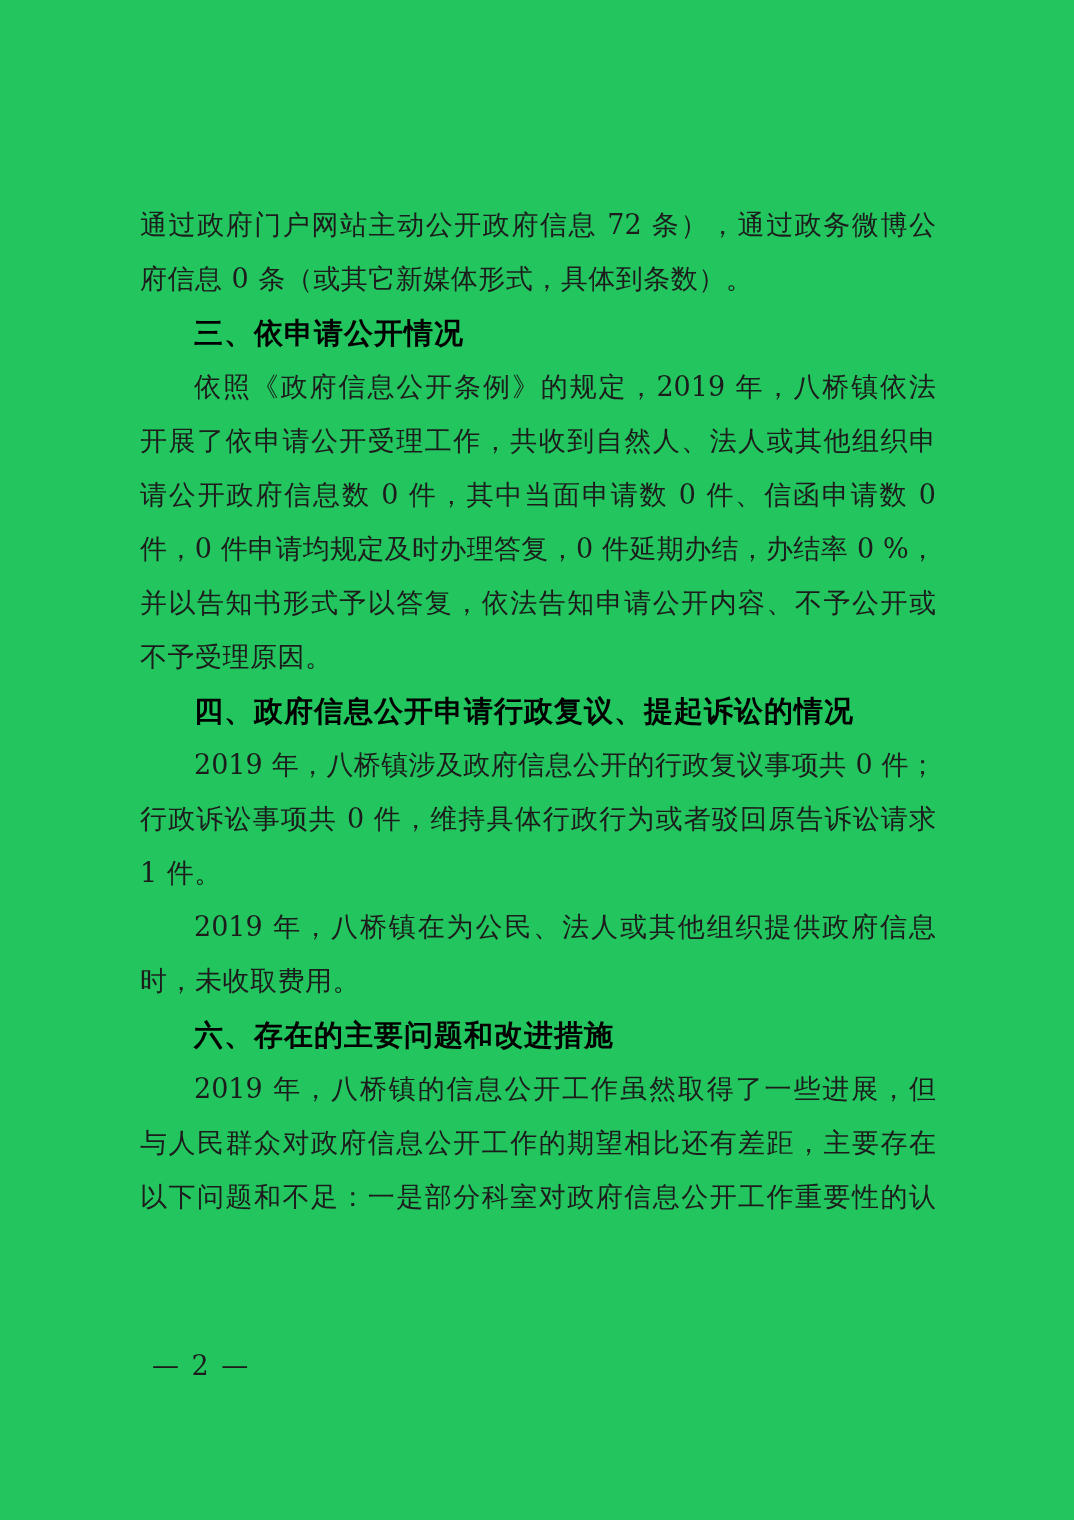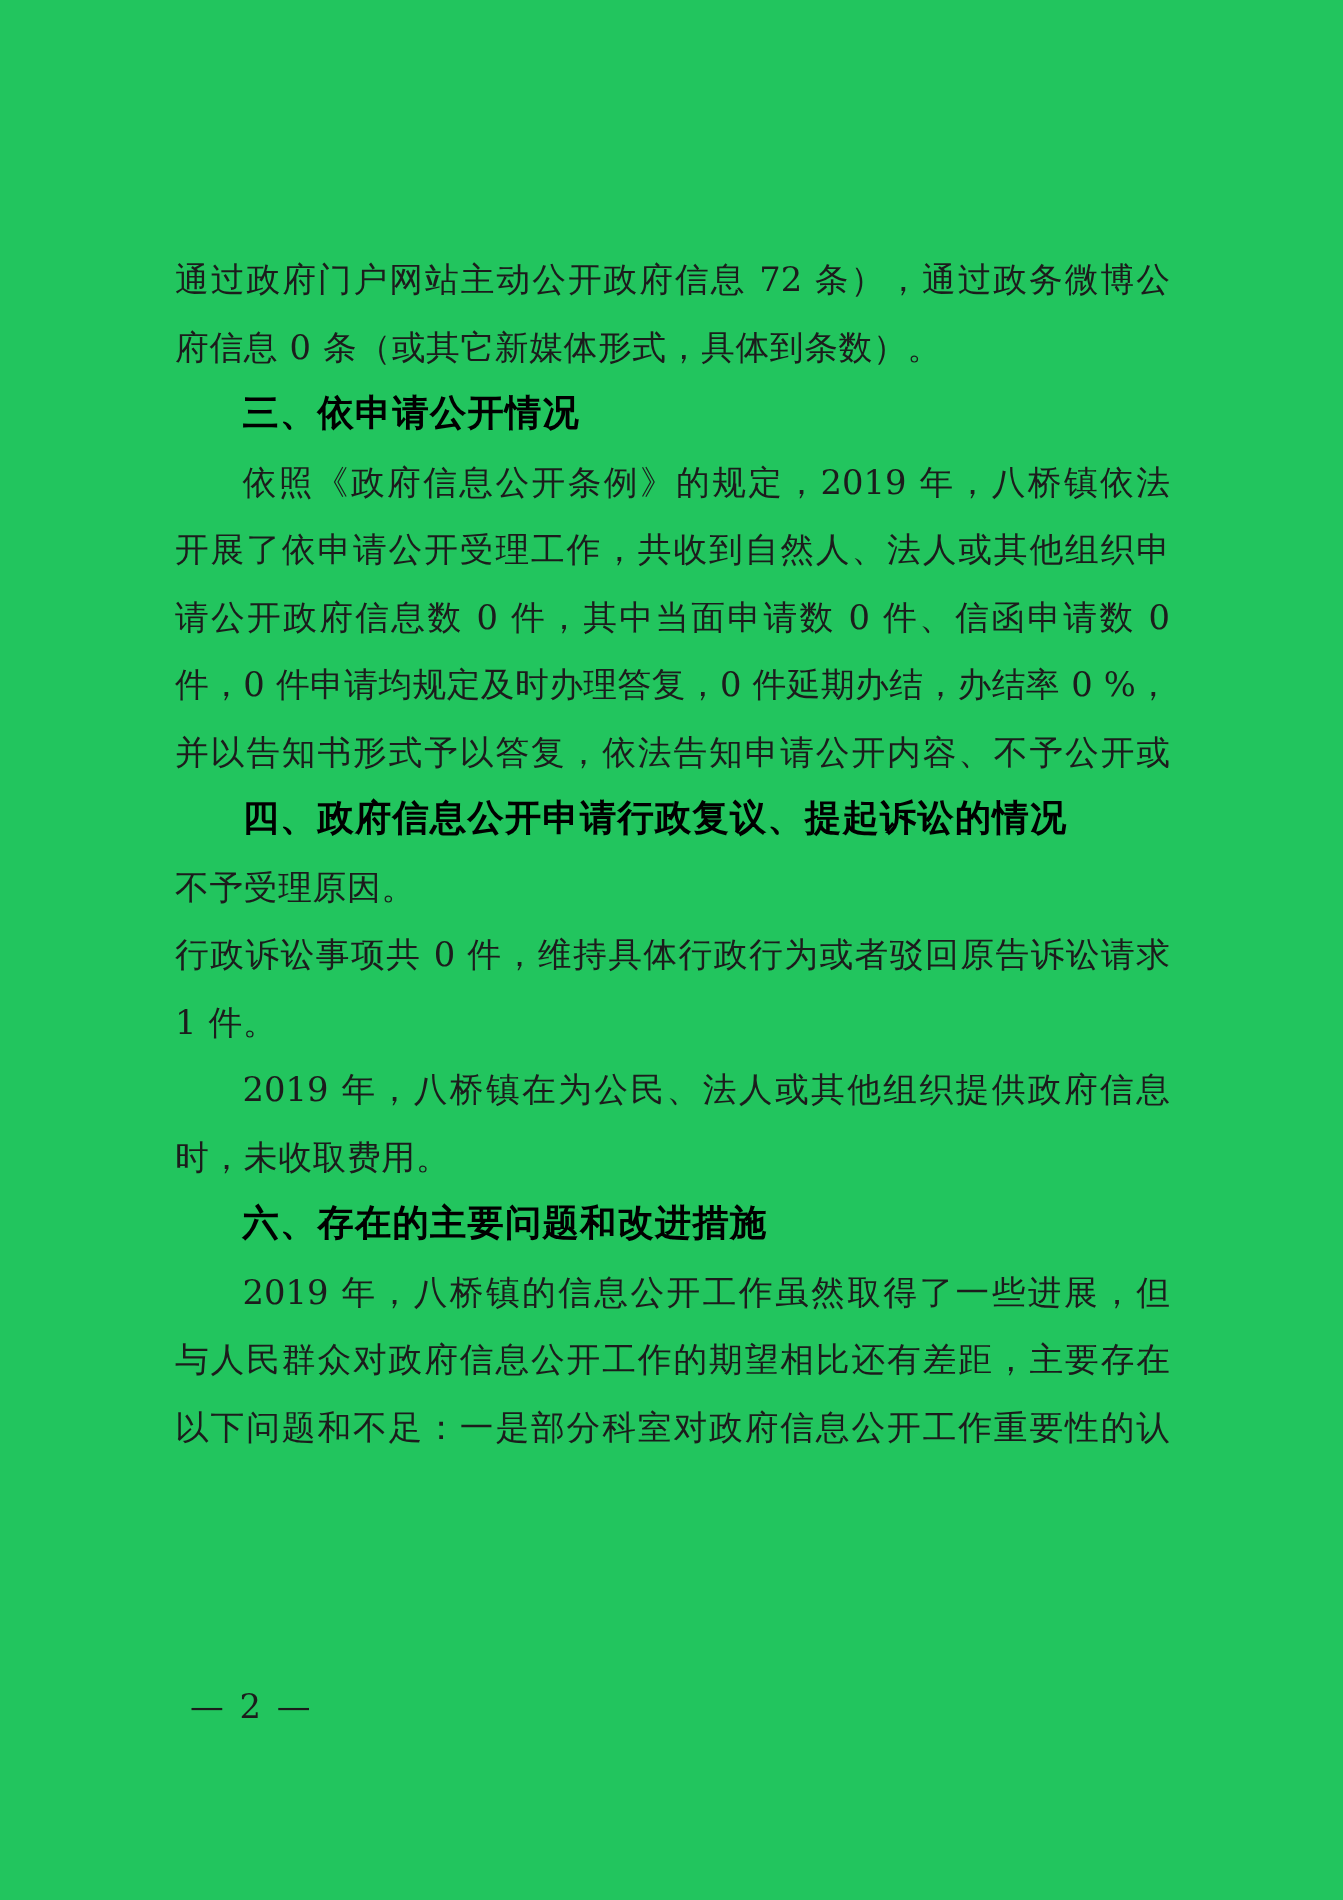--- a/index.html
+++ b/index.html
@@ -43,21 +43,21 @@
     overflow: hidden;
     letter-spacing: 0;
     text-align: justify;
     text-align-last: justify;
     -moz-text-align-last: justify;
   }
   .line.indent {
     padding-left: 54px;
   }
   .line.heading {
-    font-family: Liberation Mono, monospace;
+    font-family: Liberation Sans, sans-serif;
     font-weight: 700;
     font-size: 29px;
     letter-spacing: 1px;
     color: #000000;
   }
   .footer {
     position: absolute;
     left: 152px;
     top: 1346px;
     height: 40px;
@@ -74,22 +74,23 @@
 <div class="page">
   <div class="doc" id="doc-body">
       <div class="line justify">通过政府门户网站主动公开政府信息 72 条），通过政务微博公</div>
       <div class="line">府信息 0 条（或其它新媒体形式，具体到条数）。</div>
       <div class="line heading indent">三、依申请公开情况</div>
       <div class="line justify indent">依照《政府信息公开条例》的规定，2019 年，八桥镇依法</div>
       <div class="line justify">开展了依申请公开受理工作，共收到自然人、法人或其他组织申</div>
       <div class="line justify">请公开政府信息数 0 件，其中当面申请数 0 件、信函申请数 0</div>
       <div class="line justify">件，0 件申请均规定及时办理答复，0 件延期办结，办结率 0 %，</div>
       <div class="line justify">并以告知书形式予以答复，依法告知申请公开内容、不予公开或</div>
+      <div class="line">不予受理原因。</div>
       <div class="line heading indent">四、政府信息公开申请行政复议、提起诉讼的情况</div>
-      <div class="line">不予受理原因。</div>
+      <div class="line justify indent">2019 年，八桥镇涉及政府信息公开的行政复议事项共 0 件；</div>
       <div class="line justify">行政诉讼事项共 0 件，维持具体行政行为或者驳回原告诉讼请求</div>
       <div class="line">1 件。</div>
       <div class="line justify indent">2019 年，八桥镇在为公民、法人或其他组织提供政府信息</div>
       <div class="line">时，未收取费用。</div>
       <div class="line heading indent">六、存在的主要问题和改进措施</div>
       <div class="line justify indent">2019 年，八桥镇的信息公开工作虽然取得了一些进展，但</div>
       <div class="line justify">与人民群众对政府信息公开工作的期望相比还有差距，主要存在</div>
       <div class="line justify">以下问题和不足：一是部分科室对政府信息公开工作重要性的认</div>
     </div>
   <div class="footer">— 2 —</div>

